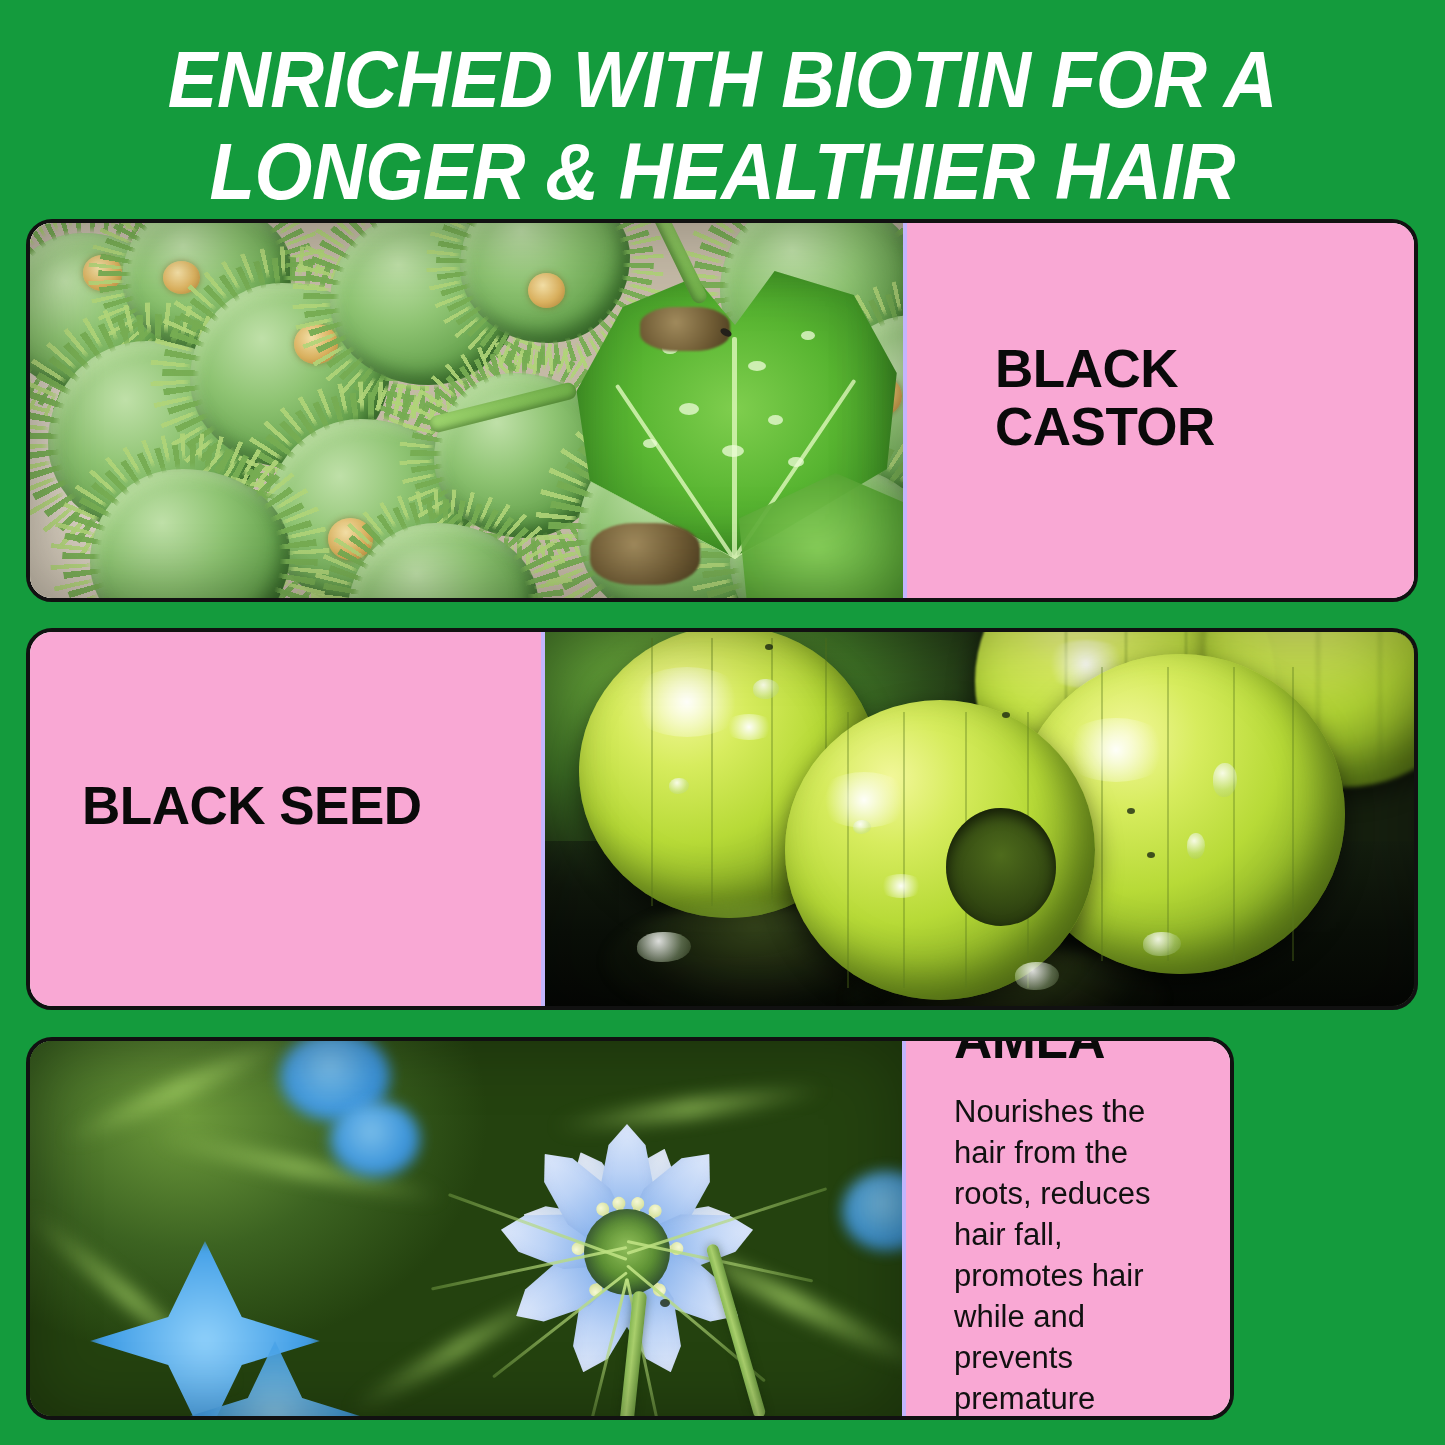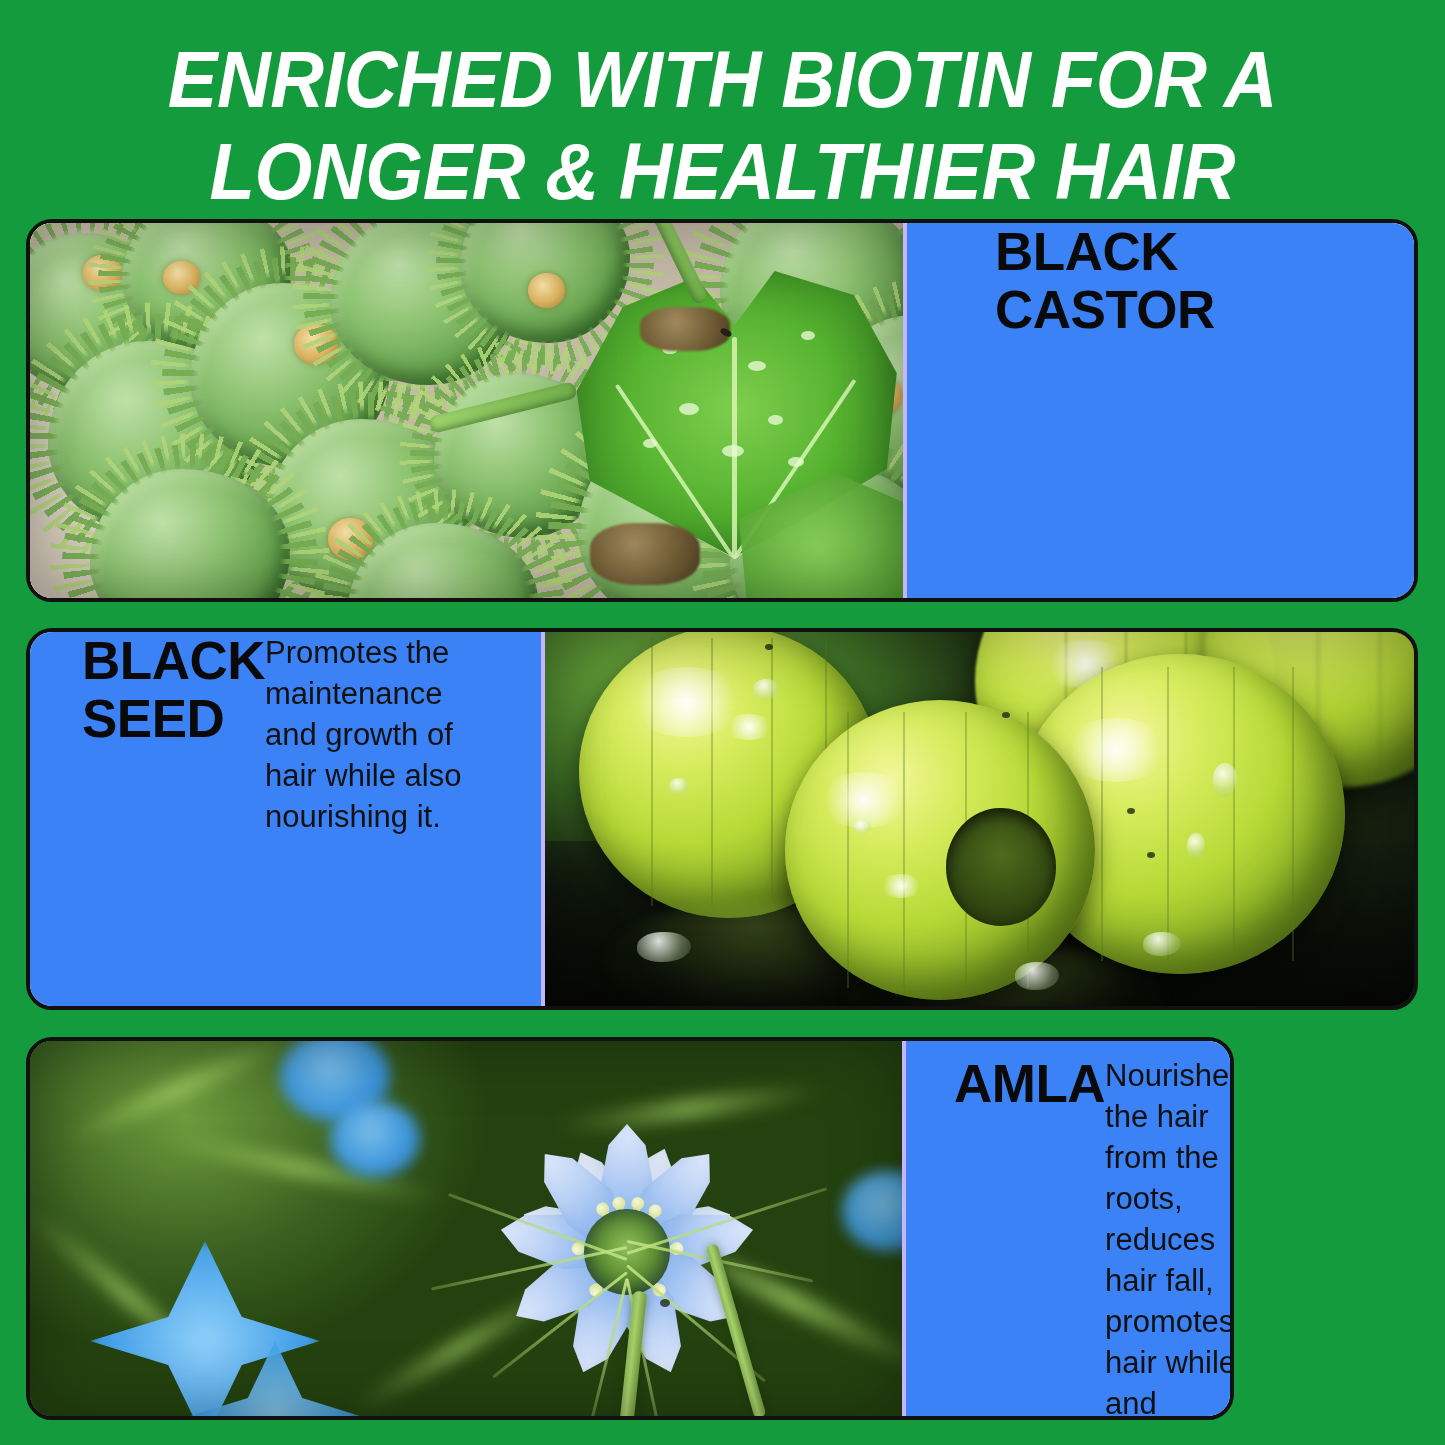--- a/index.html
+++ b/index.html
@@ -37,22 +37,22 @@
     overflow:hidden;
     display:flex;
     box-sizing:border-box;
   }
   #card-1{ left:26px; top:219px;  width:1392px; height:383px; }
   #card-2{ left:26px; top:628px;  width:1392px; height:382px; }
   #card-3{ left:26px; top:1037px; width:1208px; height:383px; }
 
   .photo{ position:relative; overflow:hidden; flex:0 0 auto; }
   .textpane{
-    flex:1 1 auto;background:#3b82f6;
-    display:flex;flex-direction:row;justify-content:center;
+    flex:1 1 auto;background:#f9a8d4;
+    display:flex;flex-direction:column;justify-content:center;
     box-sizing:border-box;
   }
   .divider-r{ border-right:4px solid #c4b5fd; }
 
   .ing-title{
     font-weight:bold;color:#0a0a0a;
     font-size:53px;line-height:58px;letter-spacing:-0.5px;
     margin:0 0 26px 0;
   }
   .ing-desc{
@@ -323,21 +323,20 @@
 
   <div class="textpane">
     <h2 class="ing-title">BLACK CASTOR</h2>
   </div>
 </div>
 
 <div class="card" id="card-2">
 
   <div class="textpane divider-r" style="order:1;">
     <h2 class="ing-title">BLACK SEED</h2>
-    <p class="ing-desc">Promotes the maintenance and growth of hair while also nourishing it.</p>
   </div>
 
   <div class="photo" id="photo-2">
     <div class="p2-bg"></div>
     <div class="p2-table"></div>
 
     <div class="berry" style="left:430px;top:-96px;width:300px;height:290px;filter:blur(1px);">
       <i class="lobe" style="left:30%;"></i>
         <i class="lobe" style="left:50%;"></i>
         <i class="lobe" style="left:70%;"></i>

